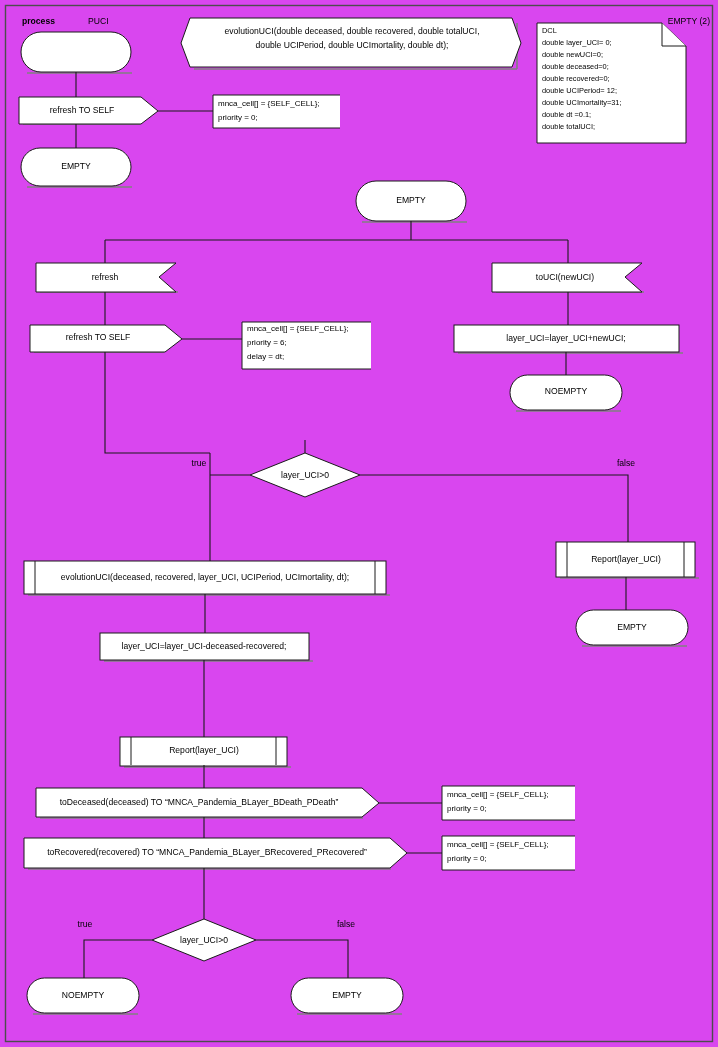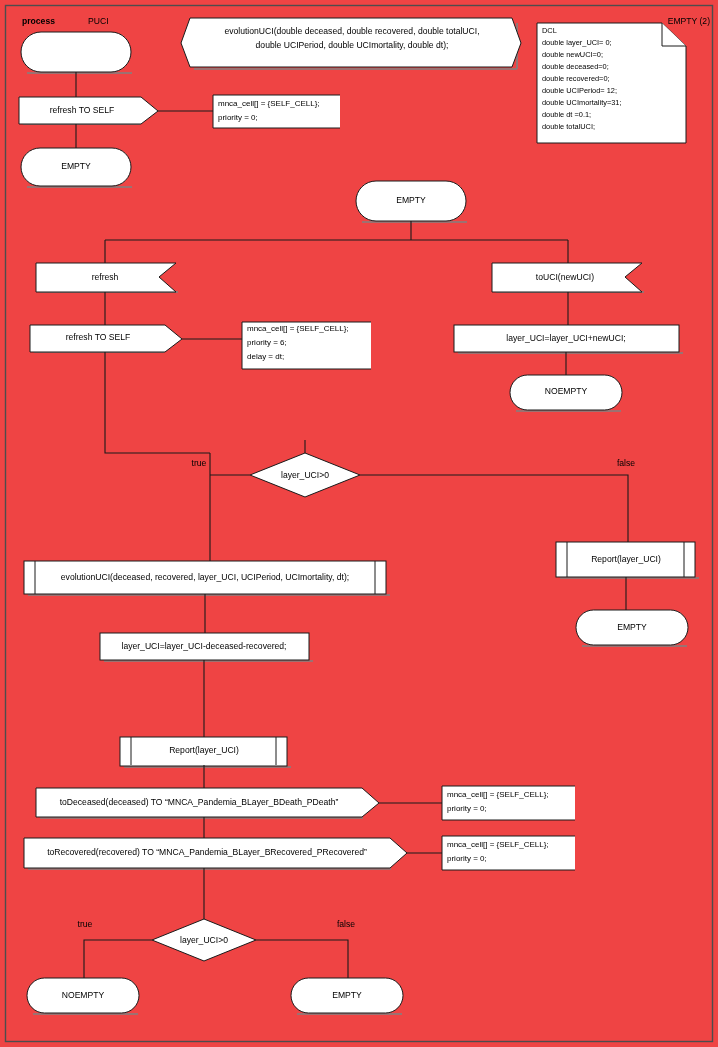--- a/index.html
+++ b/index.html
@@ -8,21 +8,21 @@
     padding: 0;
     background: #ffffff;
   }
   body {
     font-family: "Liberation Sans", sans-serif;
   }
   #canvas {
     position: relative;
     width: 718px;
     height: 1047px;
-    background: #ef4444;
+    background: #d946ef;
     overflow: hidden;
   }
   #diagram-svg {
     position: absolute;
     left: 0;
     top: 0;
     width: 718px;
     height: 1047px;
   }
   .shape-stroke {

